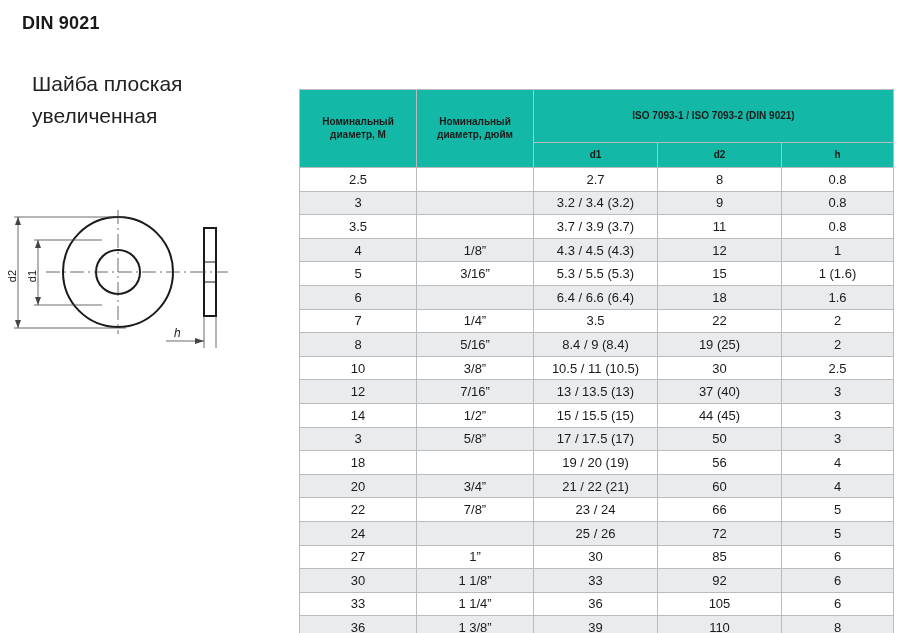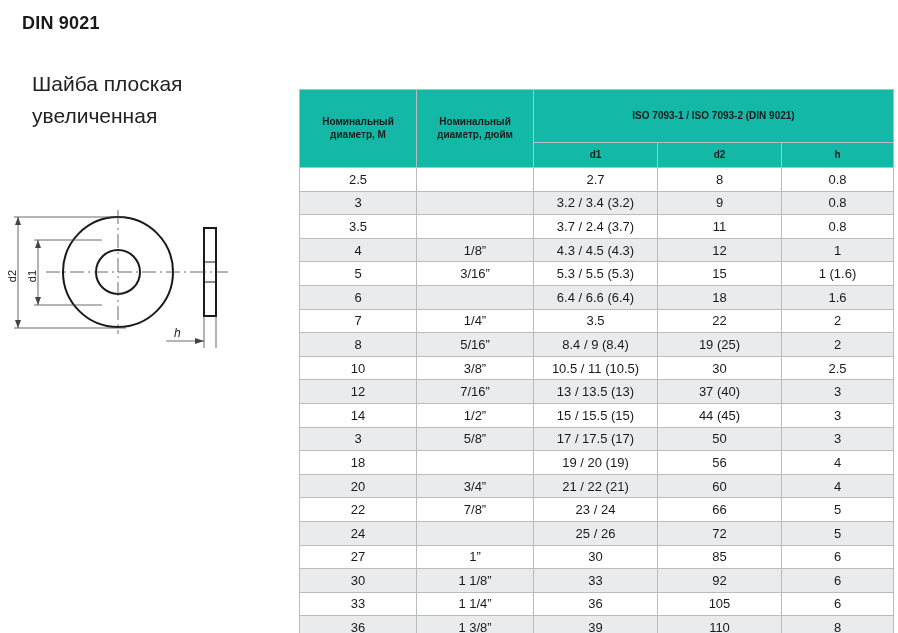--- a/index.html
+++ b/index.html
@@ -163,21 +163,21 @@
       <tr class="even">
         <td>3</td>
         <td></td>
         <td>3.2 / 3.4 (3.2)</td>
         <td>9</td>
         <td>0.8</td>
       </tr>
       <tr class="odd">
         <td>3.5</td>
         <td></td>
-        <td>3.7 / 2.4 (3.7)</td>
+        <td>3.7 / 3.9 (3.7)</td>
         <td>11</td>
         <td>0.8</td>
       </tr>
       <tr class="even">
         <td>4</td>
         <td>1/8”</td>
         <td>4.3 / 4.5 (4.3)</td>
         <td>12</td>
         <td>1</td>
       </tr>

